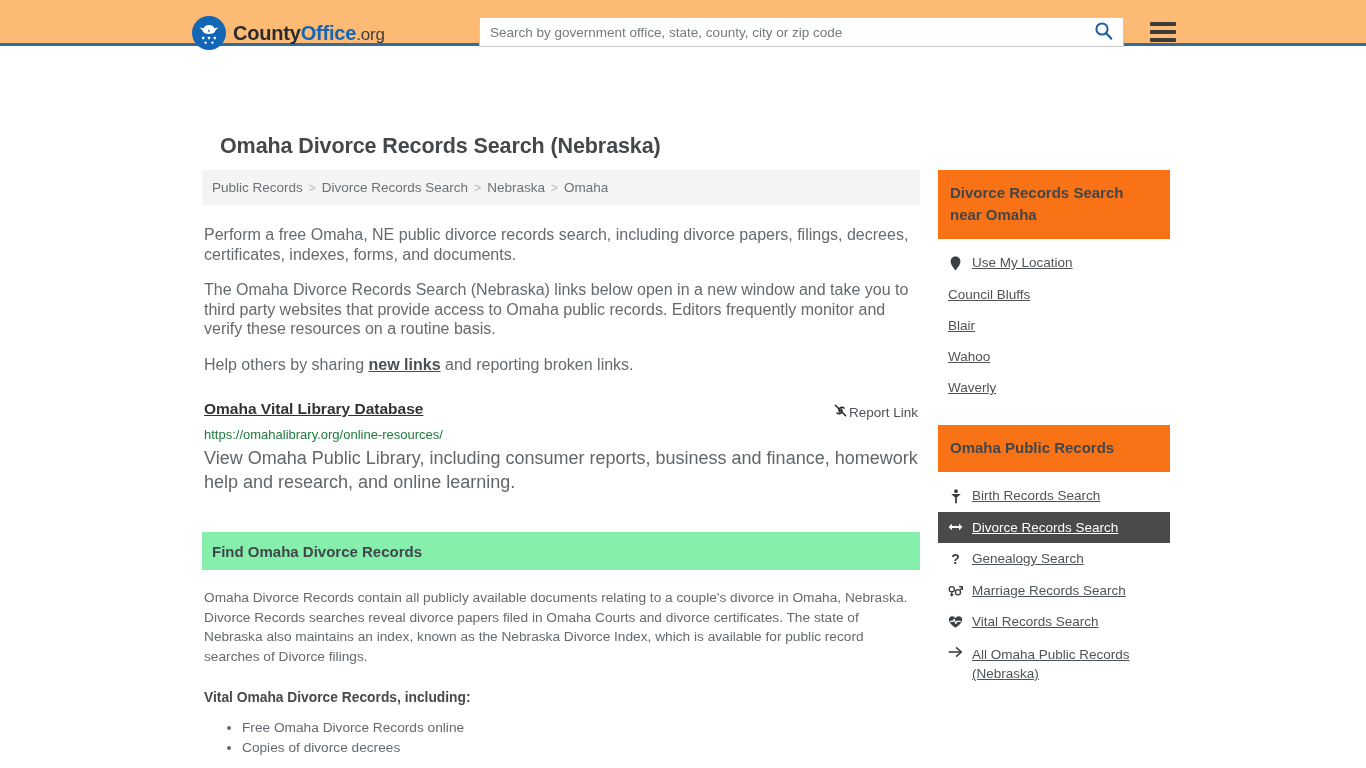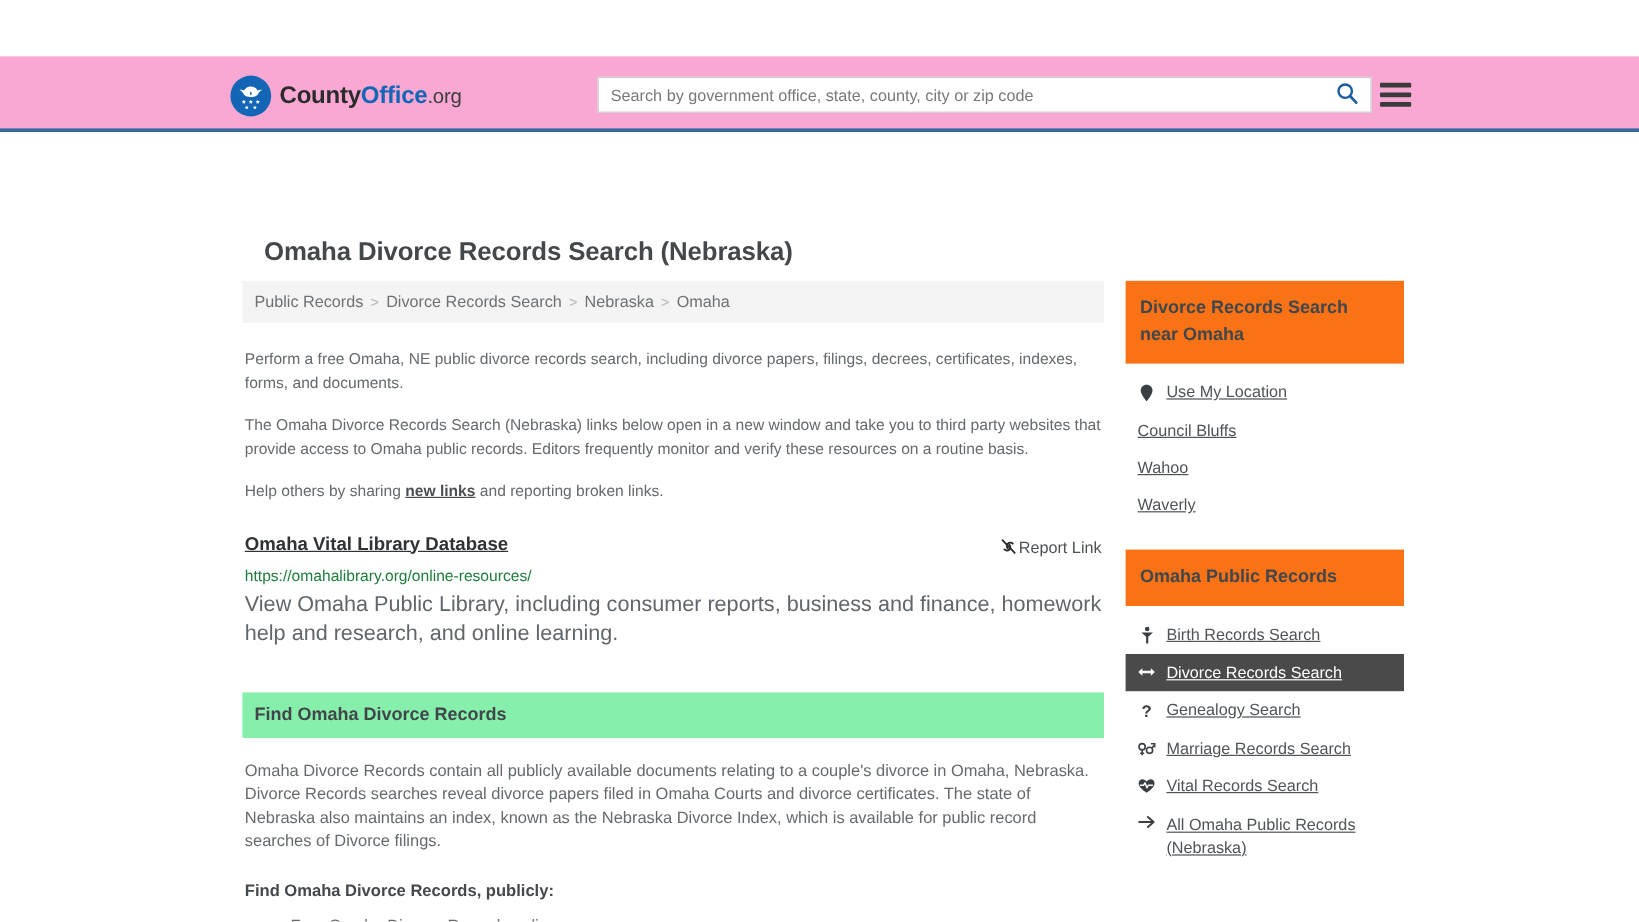--- a/index.html
+++ b/index.html
@@ -8,26 +8,25 @@
     margin: 0; padding: 0;
     width: 1366px; height: 768px;
     background: #ffffff;
     font-family: "Liberation Sans", sans-serif;
     color: #555a5e;
     overflow: hidden;
   }
 
   
   .site-header {
-    width: 1366px; height: 63px;
-    background: #f9a8d4;
+    width: 1366px; height: 46px;
+    background: #fdba74;
     border-bottom: 3px solid #36699f;
     display: flex; align-items: center;
     position: relative;
-    margin-top: 47px;
   }
   .logo-wrap {
     position: absolute; left: 192px; top: 16px;
     display: flex; align-items: center; gap: 7px;
     text-decoration: none;
   }
   .logo-mark {
     width: 34px; height: 34px; border-radius: 50%;
     background: #1266b5;
     display: flex; align-items: center; justify-content: center;
@@ -37,21 +36,21 @@
   .logo-mark svg { display: block; }
   .logo-text {
     font-size: 20px; letter-spacing: -0.2px;
     color: #2b2b2b; font-weight: 400; white-space: nowrap;
   }
   .logo-text .b { color: #1266b5; font-weight: 700; }
   .logo-text .n { color: #2b2b2b; font-weight: 700; }
   .logo-text .org { color: #3d3d3d; font-size: 17px; }
 
   .search-shell {
-    position: absolute; left: 498px; top: 17px;
+    position: absolute; left: 479px; top: 17px;
     width: 645px; height: 30px;
     background: #ffffff;
     border: 1px solid #c9c9c9;
     display: flex; align-items: flex-end;
   }
   .search-input {
     border: 0; outline: 0; background: transparent;
     flex: 1; height: 28px;
     padding: 0 10px;
     font-family: "Liberation Sans", sans-serif;
@@ -86,21 +85,21 @@
     height: 35px; display: flex; align-items: center;
     padding: 0 10px; font-size: 13.5px;
     gap: 6px;
   }
   .breadcrumb a { color: #6c7175; text-decoration: none; }
   .breadcrumb .sep { color: #b3b6b8; font-size: 12px; }
 
   .intro { padding: 0 2px; }
   .intro p {
     margin: 16px 0 0 0;
-    font-size: 13px; line-height: 19.5px; color: #646a6e;
+    font-size: 16px; line-height: 19.5px; color: #646a6e;
   }
   .intro p.first { margin-top: 20px; }
   .intro a.inline {
     color: #4a4f53; text-decoration: underline; font-weight: 700;
   }
 
   .result {
     margin-top: 26px; padding: 0 2px;
     position: relative;
   }
@@ -255,21 +254,21 @@
       <a class="result-url" href="#">https://omahalibrary.org/online-resources/</a>
       <p class="result-desc">View Omaha Public Library, including consumer reports, business and finance, homework help and research, and online learning.</p>
     </div>
 
     <div class="section-band">
       <h2>Find Omaha Divorce Records</h2>
     </div>
 
     <div class="section-body">
       <p>Omaha Divorce Records contain all publicly available documents relating to a couple's divorce in Omaha, Nebraska. Divorce Records searches reveal divorce papers filed in Omaha Courts and divorce certificates. The state of Nebraska also maintains an index, known as the Nebraska Divorce Index, which is available for public record searches of Divorce filings.</p>
-      <p class="list-head">Find Omaha Divorce Records, publicly:</p>
+      <p class="list-head">Vital Omaha Divorce Records, including:</p>
       <ul class="plain">
         <li>Free Omaha Divorce Records online</li>
         <li>Copies of divorce decrees</li>
 
       </ul>
     </div>
   </div>
 
   <aside class="sidebar">
 
@@ -283,20 +282,23 @@
           <span class="ico">
             <svg width="11" height="15" viewBox="0 0 11 15" aria-hidden="true">
               <path d="M5.5 0.6 C2.7 0.6 0.6 2.7 0.6 5.4 C0.6 8.9 5.5 14.4 5.5 14.4 C5.5 14.4 10.4 8.9 10.4 5.4 C10.4 2.7 8.3 0.6 5.5 0.6 Z" fill="#3a3f43"></path>
             </svg>
           </span>
           <a href="#">Use My Location</a>
         </div>
 
         <div class="side-row no-icon">
           <a href="#">Council Bluffs</a>
+        </div>
+        <div class="side-row no-icon">
+          <a href="#">Blair</a>
         </div>
         <div class="side-row no-icon">
           <a href="#">Wahoo</a>
         </div>
         <div class="side-row no-icon">
           <a href="#">Waverly</a>
         </div>
       </div>
     </section>
 

